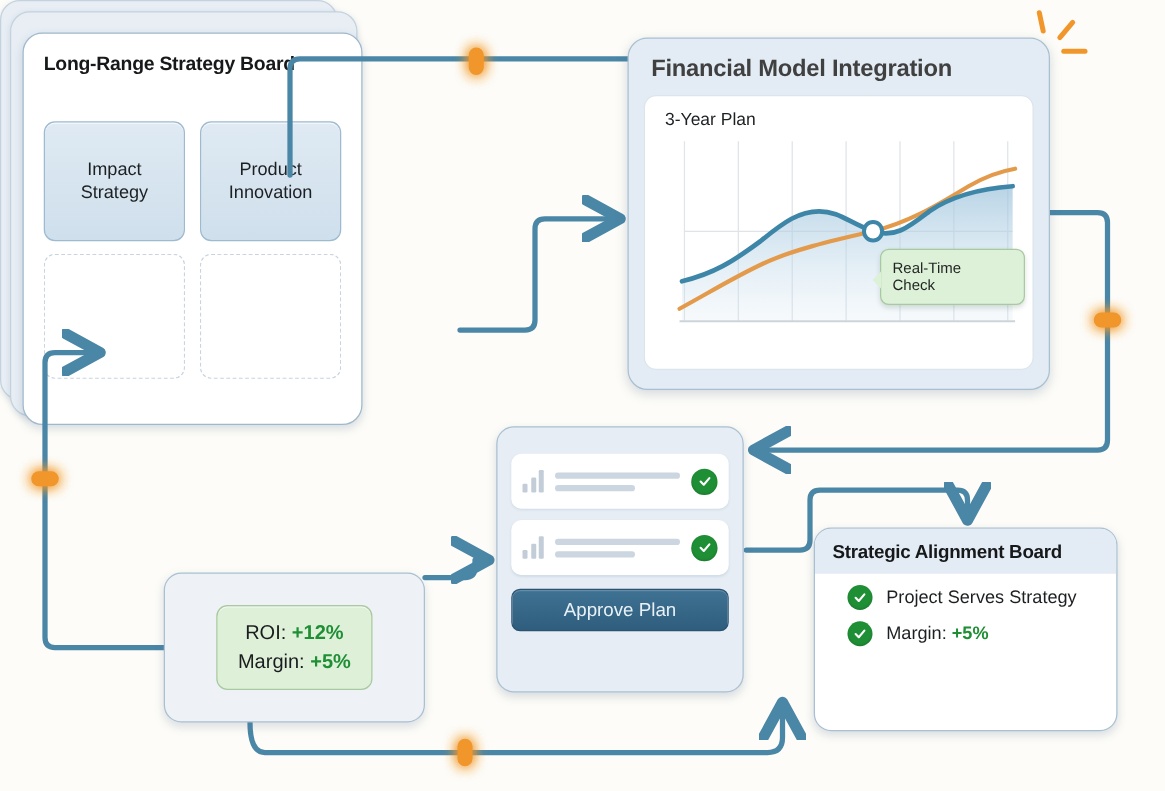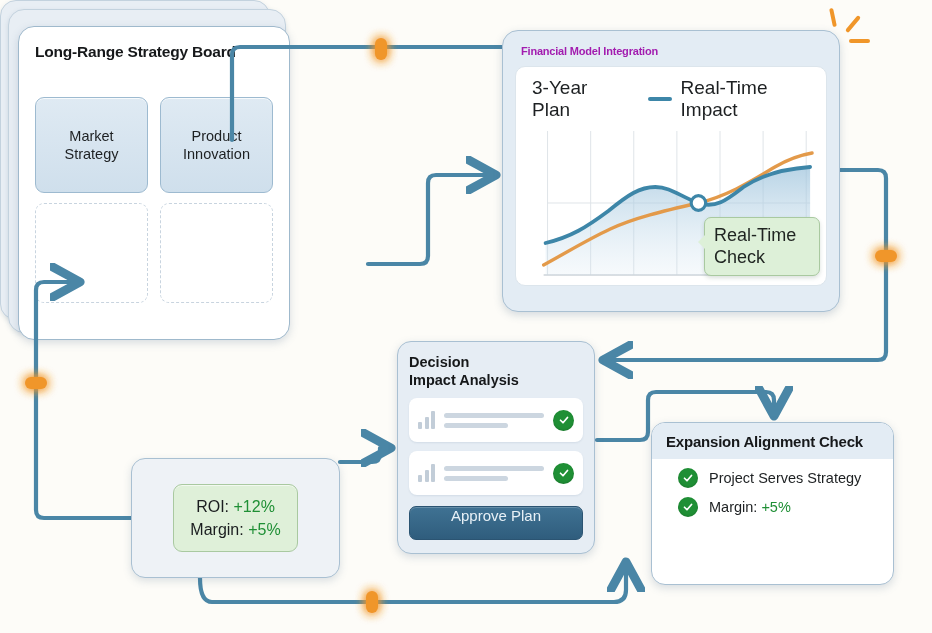--- a/index.html
+++ b/index.html
@@ -46,55 +46,55 @@
   .slots{display:flex;gap:12px;margin-top:10px;}
   .slot{flex:1;height:98px;border-radius:9px;border:1.6px dashed #c8d4df;}
 
   
   #fin-outer{
     left:502px;top:30px;width:338px;height:282px;z-index:2;
     background:#e3ecf4;border:1px solid #a9c0d2;border-radius:16px;
     box-shadow:0 3px 9px rgba(80,110,140,.24);
     padding:12px;box-sizing:border-box;
   }
-  .fin-title{font-size:11px;font-weight:bold;color:#a21caf;margin:2px 0 9px 6px;letter-spacing:-.2px;}
+  .fin-title{font-size:19px;font-weight:bold;color:#404040;margin:2px 0 9px 6px;letter-spacing:-.2px;}
   #fin-inner{
     background:#fff;border-radius:10px;height:220px;
     border:1px solid #dce5ec;box-sizing:border-box;padding:8px 10px 6px 10px;
     position:relative;
   }
   .legend{display:flex;align-items:center;gap:26px;padding:2px 0 4px 6px;}
-  .legend-item{display:flex;align-items:center;gap:9px;font-size:19px;color:#1d2022;}
+  .legend-item{display:flex;align-items:center;gap:9px;font-size:14px;color:#1d2022;}
   .swatch{width:26px;height:4px;border-radius:2px;background:#3d86a8;}
   #plot{position:relative;height:168px;}
   .tooltip{
     position:absolute;left:178px;top:92px;width:96px;
     background:#ddf0d8;border:1px solid #a9c9a0;border-radius:7px;
-    padding:7px 9px;font-size:18px;color:#1f2421;line-height:1.2;
+    padding:7px 9px;font-size:12px;color:#1f2421;line-height:1.2;
     box-shadow:0 2px 4px rgba(70,100,80,.2);z-index:3;
   }
   .tooltip:before{
     content:"";position:absolute;left:-7px;top:17px;
     border-top:7px solid transparent;border-bottom:7px solid transparent;
     border-right:7px solid #ddf0d8;
   }
 
   
   #metrics-card{
     left:131px;top:458px;width:209px;height:120px;z-index:2;
     background:#eef2f6;border:1px solid #a9c0d2;border-radius:14px;
     box-shadow:0 3px 8px rgba(80,110,140,.2);
     display:flex;align-items:center;justify-content:center;
   }
   #metrics-pill{
     background:#dff0d9;border:1px solid #a9c9a0;border-radius:9px;
     padding:10px 16px;text-align:center;font-size:16px;color:#1a1d1f;line-height:1.45;
     box-shadow:inset 0 1px 0 rgba(255,255,255,.6);
   }
-  .pos{color:#1f8f35;font-weight:normal;}
+  .pos{color:#1f8f35;font-weight:bold;}
 
   
   #decision-card{
     left:397px;top:341px;width:198px;height:213px;z-index:3;
     background:#e6edf4;border:1px solid #a9c0d2;border-radius:14px;
     box-shadow:0 3px 8px rgba(80,110,140,.22);
     box-sizing:border-box;padding:12px 11px;
   }
   .dec-title{font-size:14.5px;font-weight:bold;color:#16181a;line-height:1.22;}
   .dec-row{
@@ -113,21 +113,21 @@
   .check{
     width:21px;height:21px;border-radius:50%;background:#1f8f35;
     display:flex;align-items:center;justify-content:center;flex:none;
     box-shadow:inset 0 -1px 2px rgba(0,0,0,.15);
   }
   .check svg{width:12px;height:12px;}
   #approve-btn{
     margin-top:11px;height:32px;border-radius:7px;
     background:linear-gradient(180deg,#3f7293 0%,#2f5d7d 100%);
     border:1px solid #2b5472;
-    display:flex;align-items:flex-start;justify-content:center;
+    display:flex;align-items:center;justify-content:center;
     color:#e8f1f7;font-size:15px;cursor:pointer;
     box-shadow:inset 0 1px 0 rgba(255,255,255,.2);
   }
 
   
   #align-card{
     left:651px;top:422px;width:243px;height:163px;z-index:2;
     background:#fff;border:1px solid #a9c0d2;border-radius:14px;
     box-shadow:0 3px 8px rgba(80,110,140,.22);
     box-sizing:border-box;overflow:hidden;
@@ -191,21 +191,21 @@
 
   <div id="board-stack">
     <div class="stack-layer" id="stack-b"></div>
     <div class="stack-layer" id="stack-a"></div>
 
     <div id="board-card">
       <div class="board-title">Long-Range Strategy Board</div>
       <div class="tiles">
         <div class="tile">
           <span>
-            <span>Market</span><br>
+            <span>Impact</span><br>
             <span>Strategy</span>
           </span>
         </div>
         <div class="tile">
           <span>
             <span>Product</span><br>
             <span>Innovation</span>
           </span>
         </div>
       </div>
@@ -216,24 +216,20 @@
     </div>
   </div>
 
   <div class="card" id="fin-outer">
     <div class="fin-title">Financial Model Integration</div>
     <div id="fin-inner">
 
       <div class="legend">
         <div class="legend-item">
           <span>3-Year Plan</span>
-        </div>
-        <div class="legend-item">
-          <span class="swatch"></span>
-          <span>Real-Time Impact</span>
         </div>
       </div>
 
       <div id="plot">
         <svg viewBox="0 0 296 168" preserveAspectRatio="none" style="position:absolute;left:0;top:0;width:100%;height:100%;">
           <defs>
             <linearGradient id="fillImpact" x1="0" y1="0" x2="0" y2="1">
               <stop offset="0%" stop-color="#9dc3dc" stop-opacity=".72"></stop>
               <stop offset="100%" stop-color="#cfe2ef" stop-opacity=".18"></stop>
             </linearGradient>
@@ -280,24 +276,20 @@
         <span class="pos">+12%</span>
       </div>
       <div>
         <span>Margin:</span>
         <span class="pos">+5%</span>
       </div>
     </div>
   </div>
 
   <div class="card" id="decision-card">
-    <div class="dec-title">
-      <div>Decision</div>
-      <div>Impact Analysis</div>
-    </div>
 
     <div class="dec-row">
       <span class="mini-bars">
           <i></i>
           <i></i>
           <i></i>
         </span>
       <span class="skel">
           <span></span>
           <span></span>
@@ -325,21 +317,21 @@
           </svg>
       </span>
     </div>
 
     <div id="approve-btn">
       <span>Approve Plan</span>
     </div>
   </div>
 
   <div class="card" id="align-card">
-    <div class="align-head">Expansion Alignment Check</div>
+    <div class="align-head">Strategic Alignment Board</div>
 
     <div class="align-item">
       <span class="check">
         <svg viewBox="0 0 24 24">
             <path d="M5 12.5 L10 17.5 L19 7" fill="none" stroke="#fff" stroke-width="3.4" stroke-linecap="round" stroke-linejoin="round"></path>
           </svg>
       </span>
       <span>Project Serves Strategy</span>
     </div>
 

